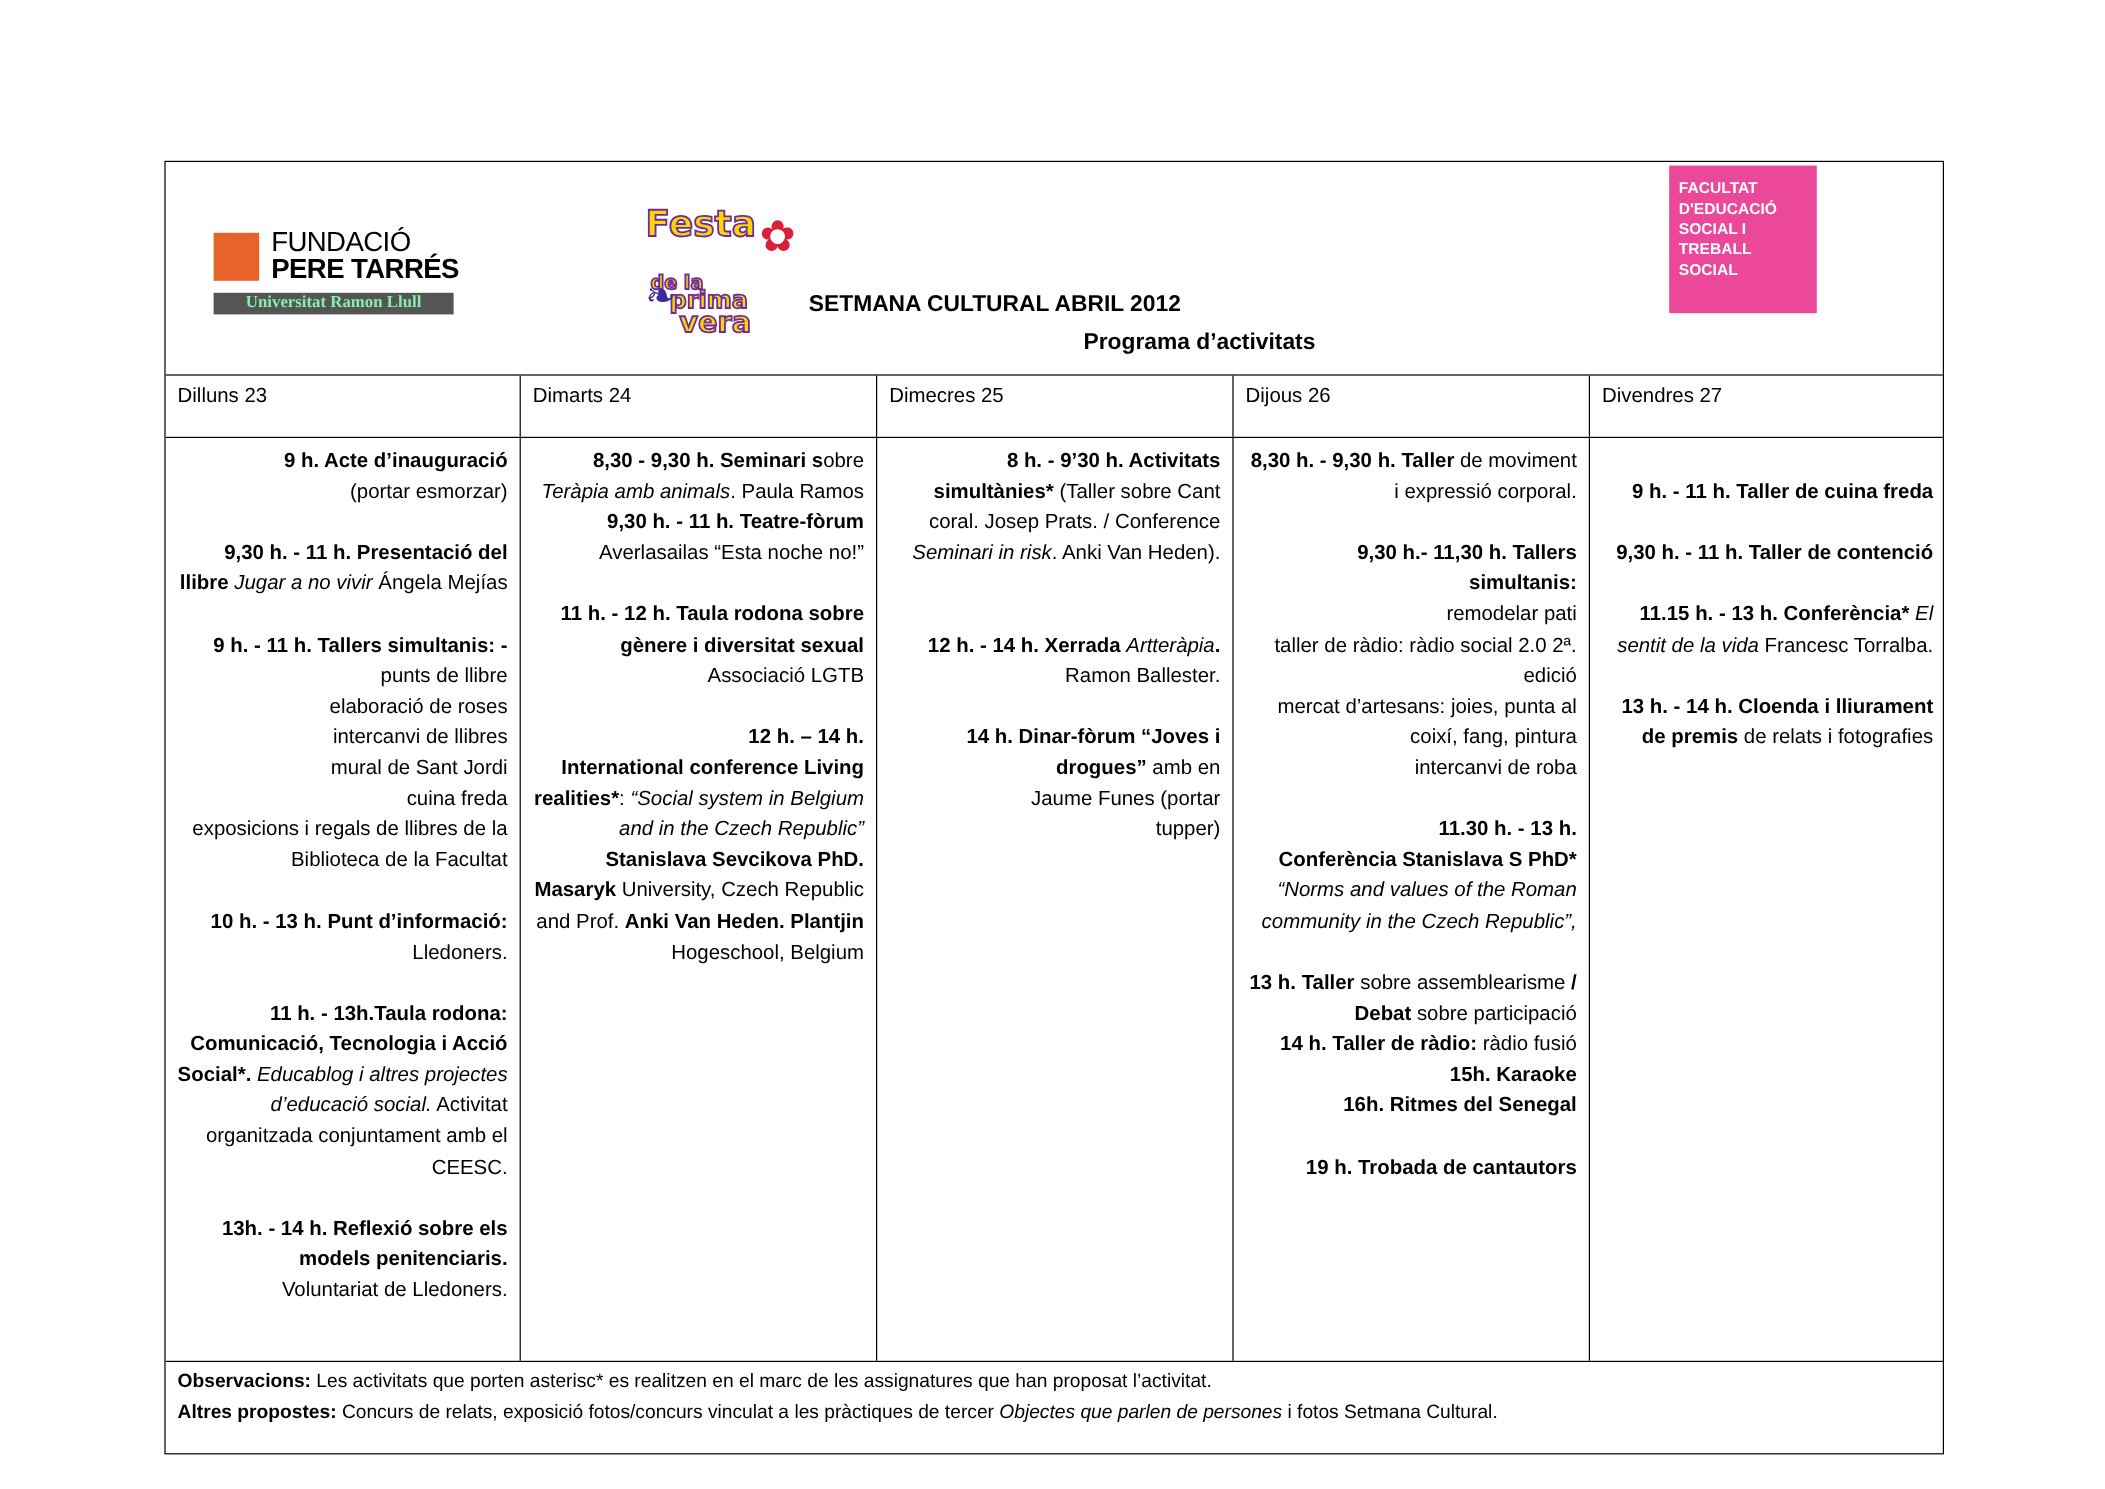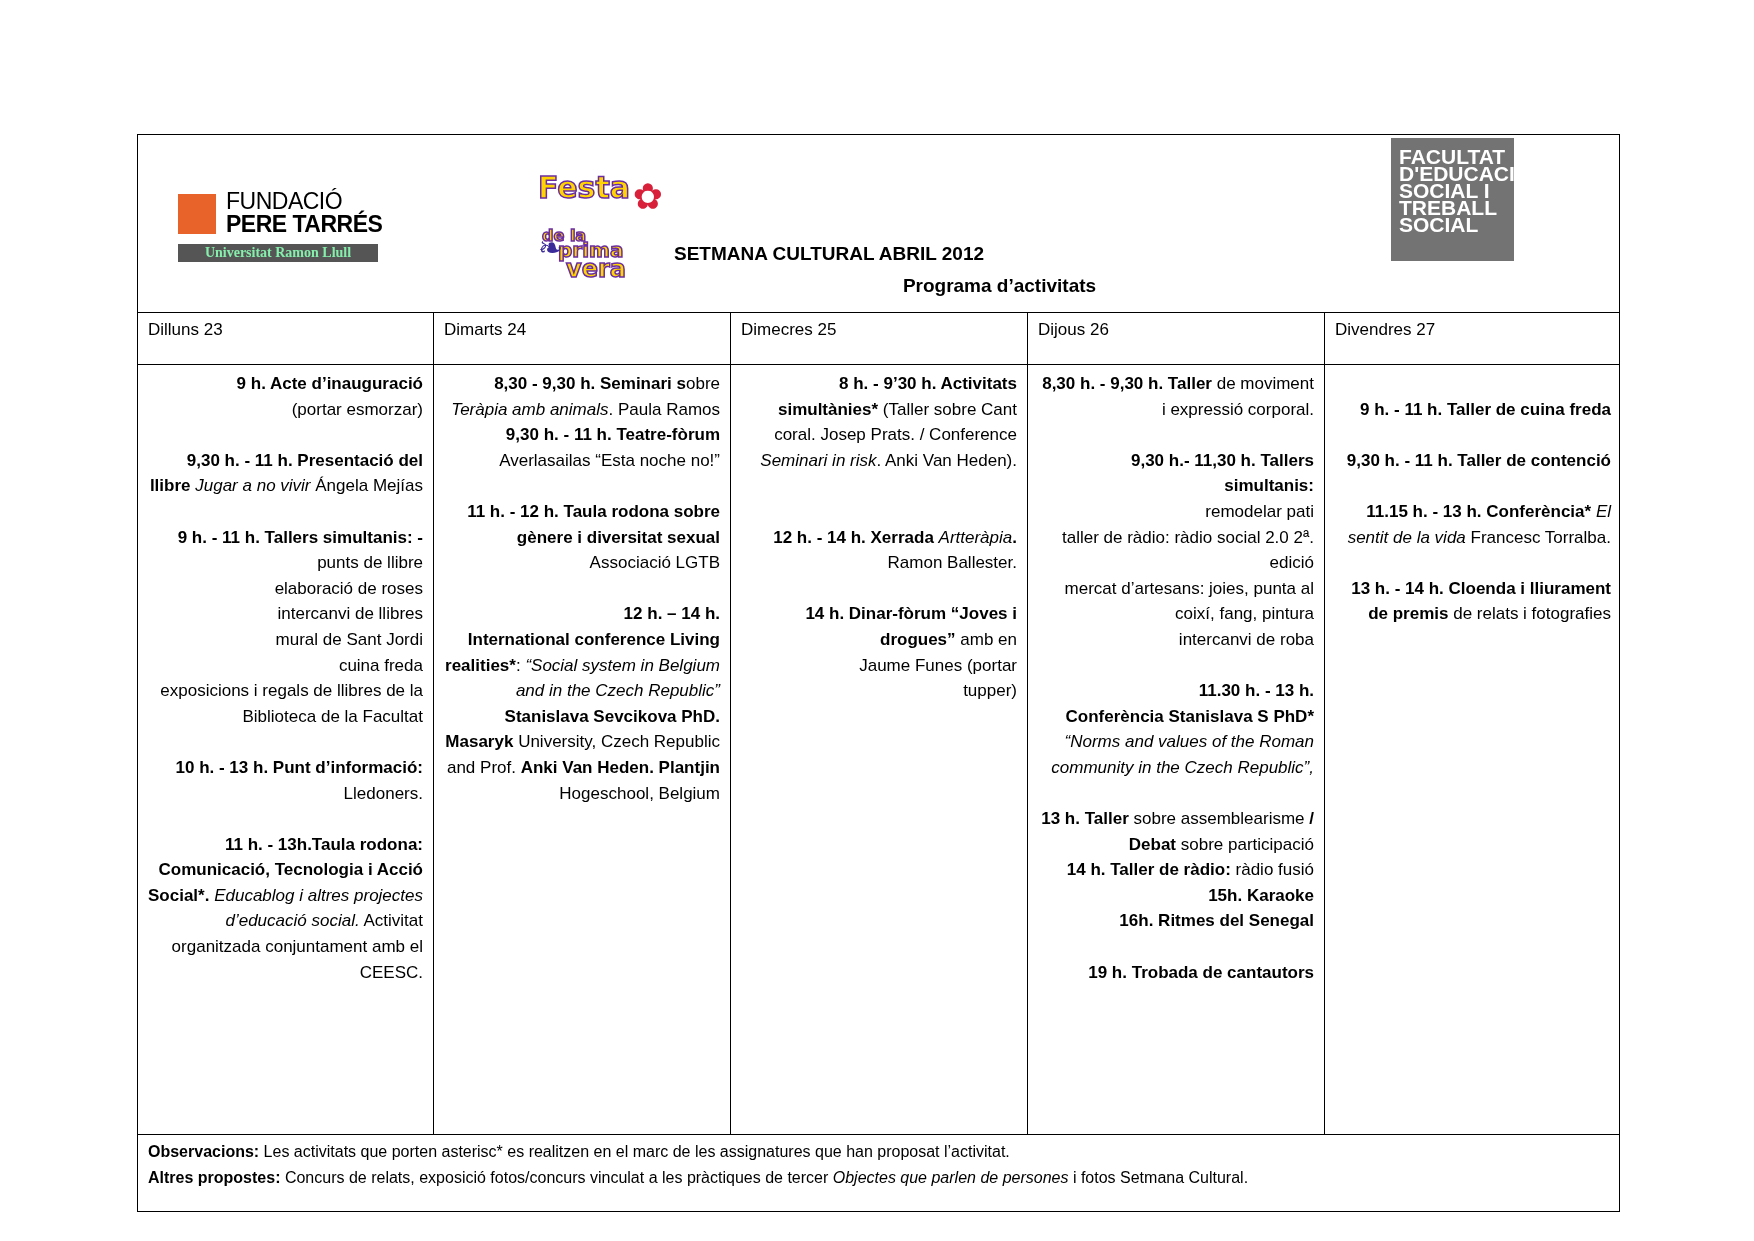--- a/index.html
+++ b/index.html
@@ -24,23 +24,23 @@
                 color: #ffd400; -webkit-text-stroke: 1.5px #6a2ca0; line-height: 0.85; }
   .festa-flower { position: absolute; right: 0; top: 4px; font-size: 36px; color: #d9203a; line-height: 1; }
   .festa-leaf { position: absolute; left: 0; top: 58px; font-size: 30px; color: #3b2a9a; line-height: 1; }
   
   .title { position: absolute; left: 536px; top: 108px; font-family: "Liberation Sans Narrow", "Liberation Sans", sans-serif;
            font-weight: bold; font-size: 19px; white-space: nowrap; }
   .subtitle { position: absolute; left: 0; width: 100%; top: 140px; text-align: center; padding-left: 0;
               font-weight: bold; font-size: 19px; }
   .subtitle span { position: relative; left: 121px; }
   
-  .fac { position: absolute; left: 1253px; top: 3px; width: 123px; height: 123px; background: #737373; color: #fff;
+  .fac { position: absolute; left: 1253px; top: 3px; width: 123px; height: 123px; background: #ec4899; color: #fff;
          box-sizing: border-box; padding: 10px 0 0 8px; font-family: "Liberation Sans", sans-serif; font-weight: bold;
-         font-size: 21px; line-height: 17px; }
+         font-size: 13px; line-height: 17px; }
   .fac div { white-space: nowrap; }
   
   .days { position: absolute; left: 0; top: 178px; width: 100%; height: 52px; display: flex;
           border-bottom: 1.5px solid #000; box-sizing: border-box; }
   .body-row { position: absolute; left: 0; top: 230px; width: 100%; height: 770px; display: flex;
               border-bottom: 1.5px solid #000; box-sizing: border-box; }
   .col { flex: 0 0 auto; box-sizing: border-box; border-right: 1.5px solid #000; padding: 6px 10px; }
   .col:last-child { border-right: none; }
   .c0 { width: 296px; } .c1 { width: 297px; } .c2 { width: 297px; } .c3 { width: 297px; } .c4 { width: 296px; }
   .day-label { font-size: 17px; line-height: 22px; }
@@ -128,20 +128,24 @@
         <div class="b">10 h. - 13 h. Punt d’informació:</div>
         <div>Lledoners.</div>
       </div>
       <div class="gap"></div>
       <div class="entry">
         <span class="b">11 h. - 13h.Taula rodona: Comunicació, Tecnologia i Acció Social*.</span>
         <span class="i">Educablog i altres projectes d’educació social.</span>
         <span>Activitat organitzada conjuntament amb el CEESC.</span>
       </div>
       <div class="gap"></div>
+      <div class="entry">
+        <div class="b">13h. - 14 h. Reflexió sobre els models penitenciaris.</div>
+        <div>Voluntariat de Lledoners.</div>
+      </div>
     </div>
 
     <div class="col c1 cell">
       <div class="entry">
         <span class="b">8,30 - 9,30 h. Seminari s</span><span>obre</span>
         <span class="i">Teràpia amb animals</span><span>. Paula Ramos</span>
       </div>
       <div class="entry">
         <div class="b">9,30 h. - 11 h. Teatre-fòrum</div>
         <div>Averlasailas “Esta noche no!”</div>

